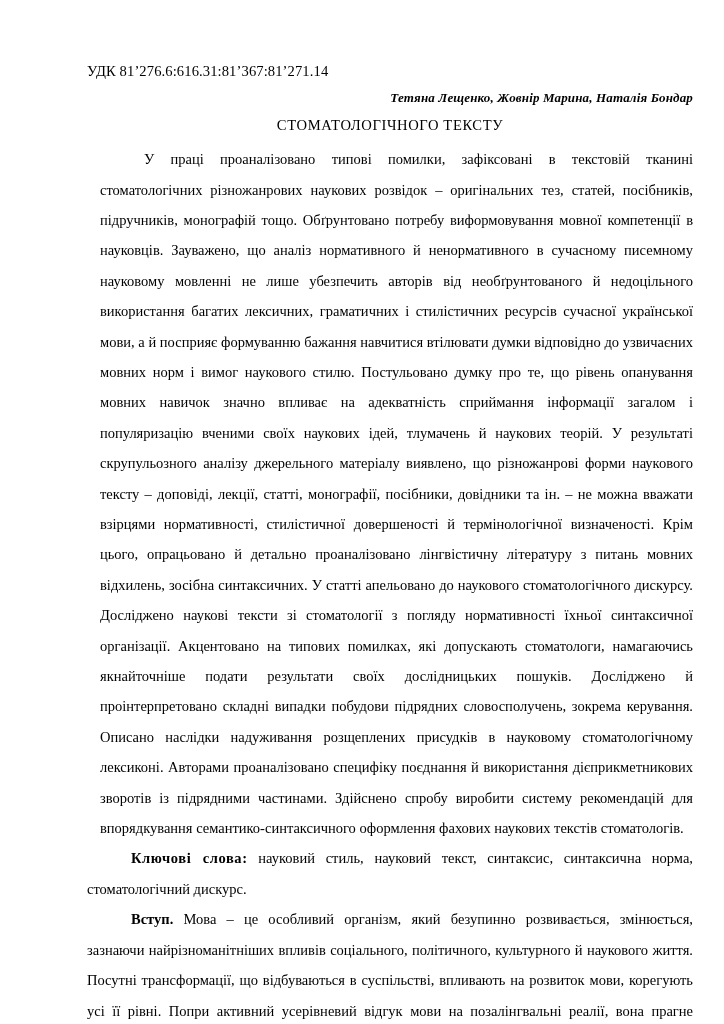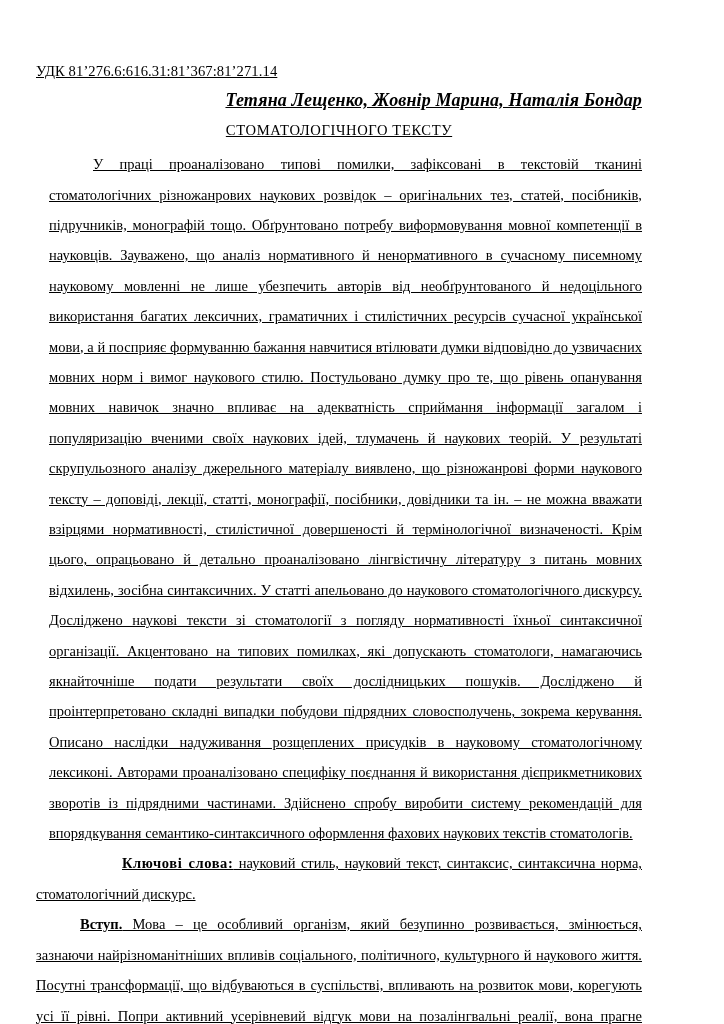--- a/index.html
+++ b/index.html
@@ -14,41 +14,40 @@
     overflow: hidden;
     font-family: "Liberation Serif", "DejaVu Serif", serif;
     color: #000000;
     -webkit-font-smoothing: antialiased;
   }
 
   .page {
     box-sizing: border-box;
     width: 724px;
     height: 1024px;
-    padding: 62px 40px 0 36px;
+    padding: 62px 40px 0 87px;
     background: #ffffff;
-    text-decoration: underline;
   }
 
   .content {
     width: 606px;
   }
 
   
   .udc {
     font-size: 14.6px;
     line-height: 1.25;
     text-align: left;
     letter-spacing: 0.1px;
     margin: 0 0 10px 0;
   }
 
   
   .authors {
-    font-size: 18px;
+    font-size: 13px;
     font-weight: bold;
     font-style: italic;
     text-align: right;
     letter-spacing: 0.15px;
     margin: 0 0 9px 0;
   }
 
   
   .title-block {
     margin: 0 0 7px 0;
@@ -85,21 +84,20 @@
     text-indent: 44px;
   }
   .para.intro {
     text-indent: 44px;
   }
   .lead {
     font-weight: bold;
   }
   .lead.spaced {
     letter-spacing: 0.6px;
-    margin-left: 42px;
   }
 </style>
 </head>
 <body>
 
 <div class="page">
   <div class="content">
 
     <p class="udc">УДК 81’276.6:616.31:81’367:81’271.14</p>
 

